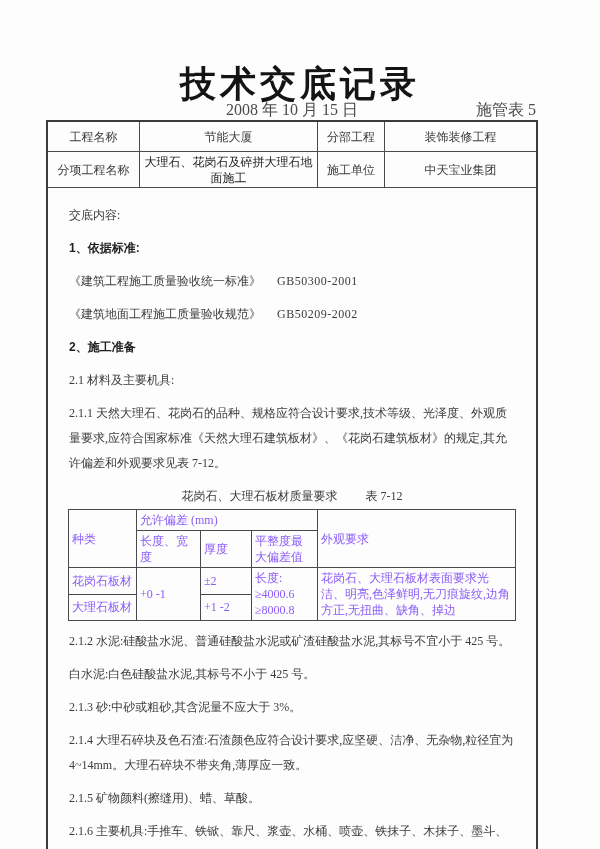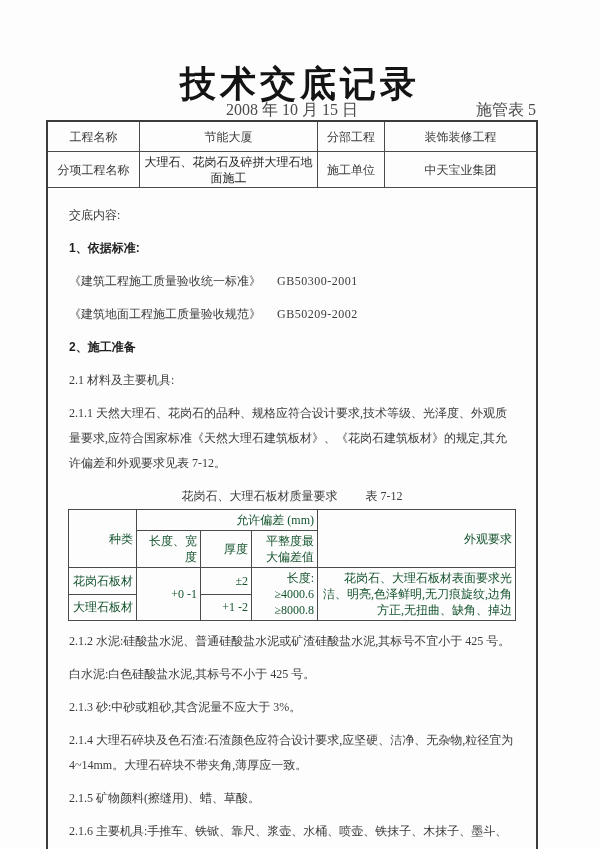--- a/index.html
+++ b/index.html
@@ -31,21 +31,21 @@
   .content-cell p { font-size:12px; line-height:25px; margin:8px; }
   .bold-head { font-weight:bold; color:#1f1f1f;
                font-family:"Liberation Sans","DejaVu Sans",sans-serif; }
   .std-code { margin-left:16px; letter-spacing:0.5px; }
 
   .tbl-caption { text-align:center; line-height:24px; font-size:12px; margin-top:0; }
   .tbl-caption .ref { margin-left:28px; }
 
   table.quality { border-collapse:collapse; margin:1px auto 6px auto; width:447px; table-layout:fixed; }
   table.quality th, table.quality td { border:1px solid #4a4a4a; font-size:12px; font-weight:normal;
-        text-align:right; vertical-align:middle; padding:2px 3px; line-height:16px; color:#14532d; }
+        text-align:left; vertical-align:middle; padding:2px 3px; line-height:16px; color:#8b5cf6; }
   .col-kind{width:68px;} .col-lw{width:64px;} .col-th{width:51px;} .col-flat{width:66px;} .col-app{width:198px;}
   .pre-line { white-space:pre-line; }
 
   .footer-grid { display:grid; grid-template-columns:91px 125px 95px 1fr; border-top:3px solid #8b5cf6; }
   .fcell { border-right:1px solid #4a4a4a; border-bottom:1px solid #4a4a4a; height:27px;
            display:flex; align-items:center; justify-content:center; font-size:12px; }
   .fcell.last { border-right:none; }
   .fcell.bottom { border-bottom:none; }
 </style>
 </head>

